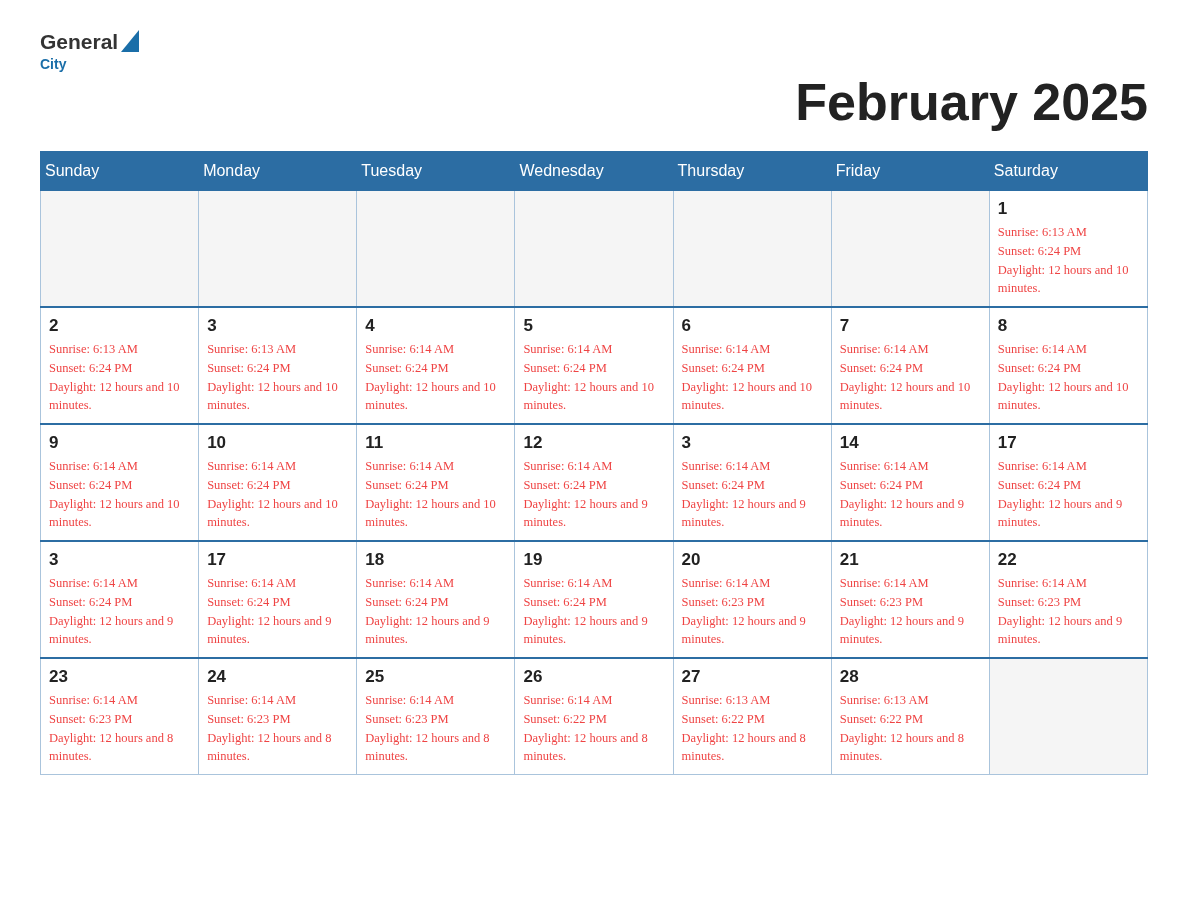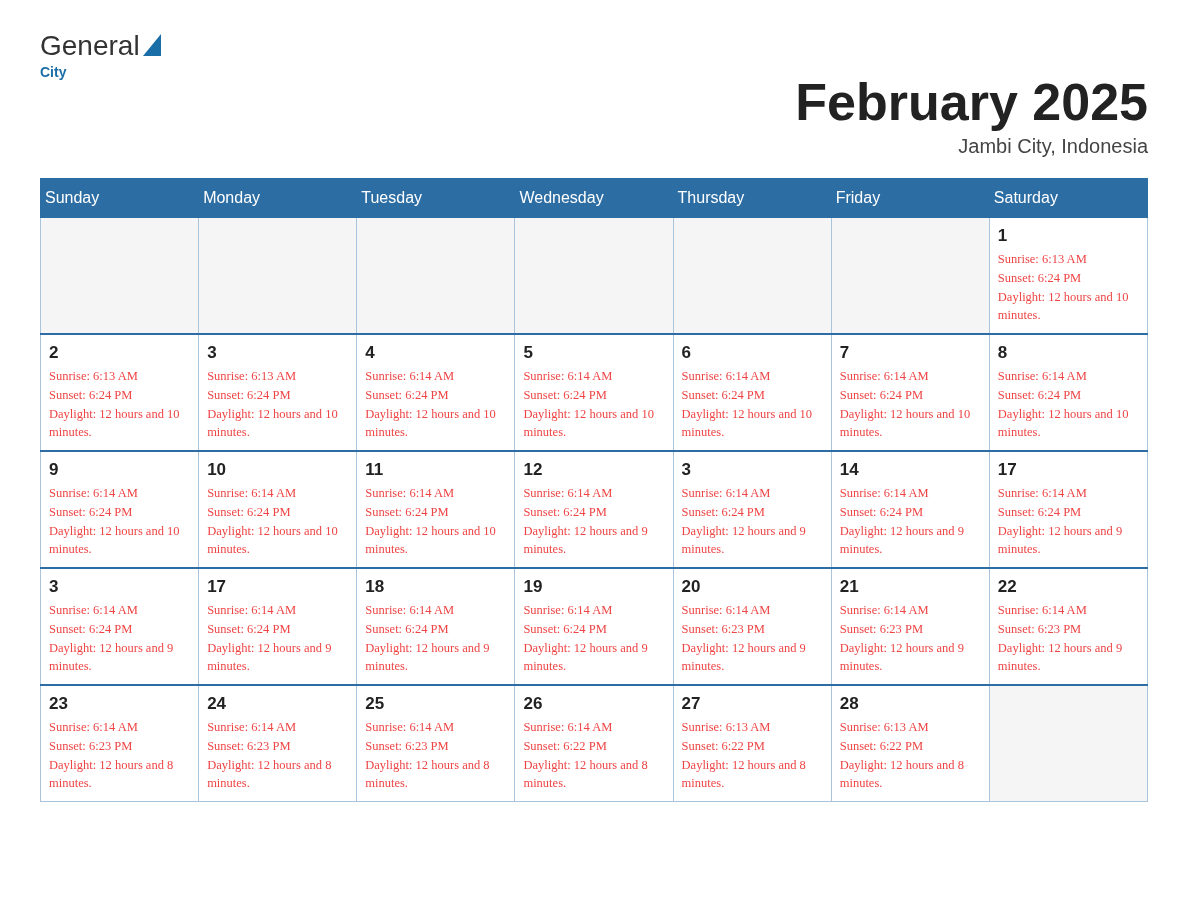--- a/index.html
+++ b/index.html
@@ -19,22 +19,22 @@
     .logo {
       display: flex;
       flex-direction: column;
       align-items: flex-start;
     }
     .logo-top {
       display: flex;
       align-items: center;
     }
     .logo-general {
-      font-size: 28px;
-      font-weight: normal;
+      font-size: 21px;
+      font-weight: bold;
       color: #333;
     }
     .logo-triangle {
       width: 0;
       height: 0;
       border-left: 18px solid transparent;
       border-bottom: 22px solid #1a6ea8;
       margin-left: 3px;
       margin-bottom: 2px;
     }
@@ -112,21 +112,20 @@
     <div class="logo-top">
       <span class="logo-general">General</span>
       <div class="logo-triangle"></div>
     </div>
     <div style="display:flex; align-items:center;">
       <span class="logo-bottom">City</span>
     </div>
   </div>
   <div class="title-area">
     <h1>February 2025</h1>
-    <div class="subtitle">Jambi City, Indonesia</div>
   </div>
 </div>
 
 <table class="calendar">
   <thead>
     <tr>
     <th>Sunday</th>
         <th>Monday</th>
         <th>Tuesday</th>
         <th>Wednesday</th>

